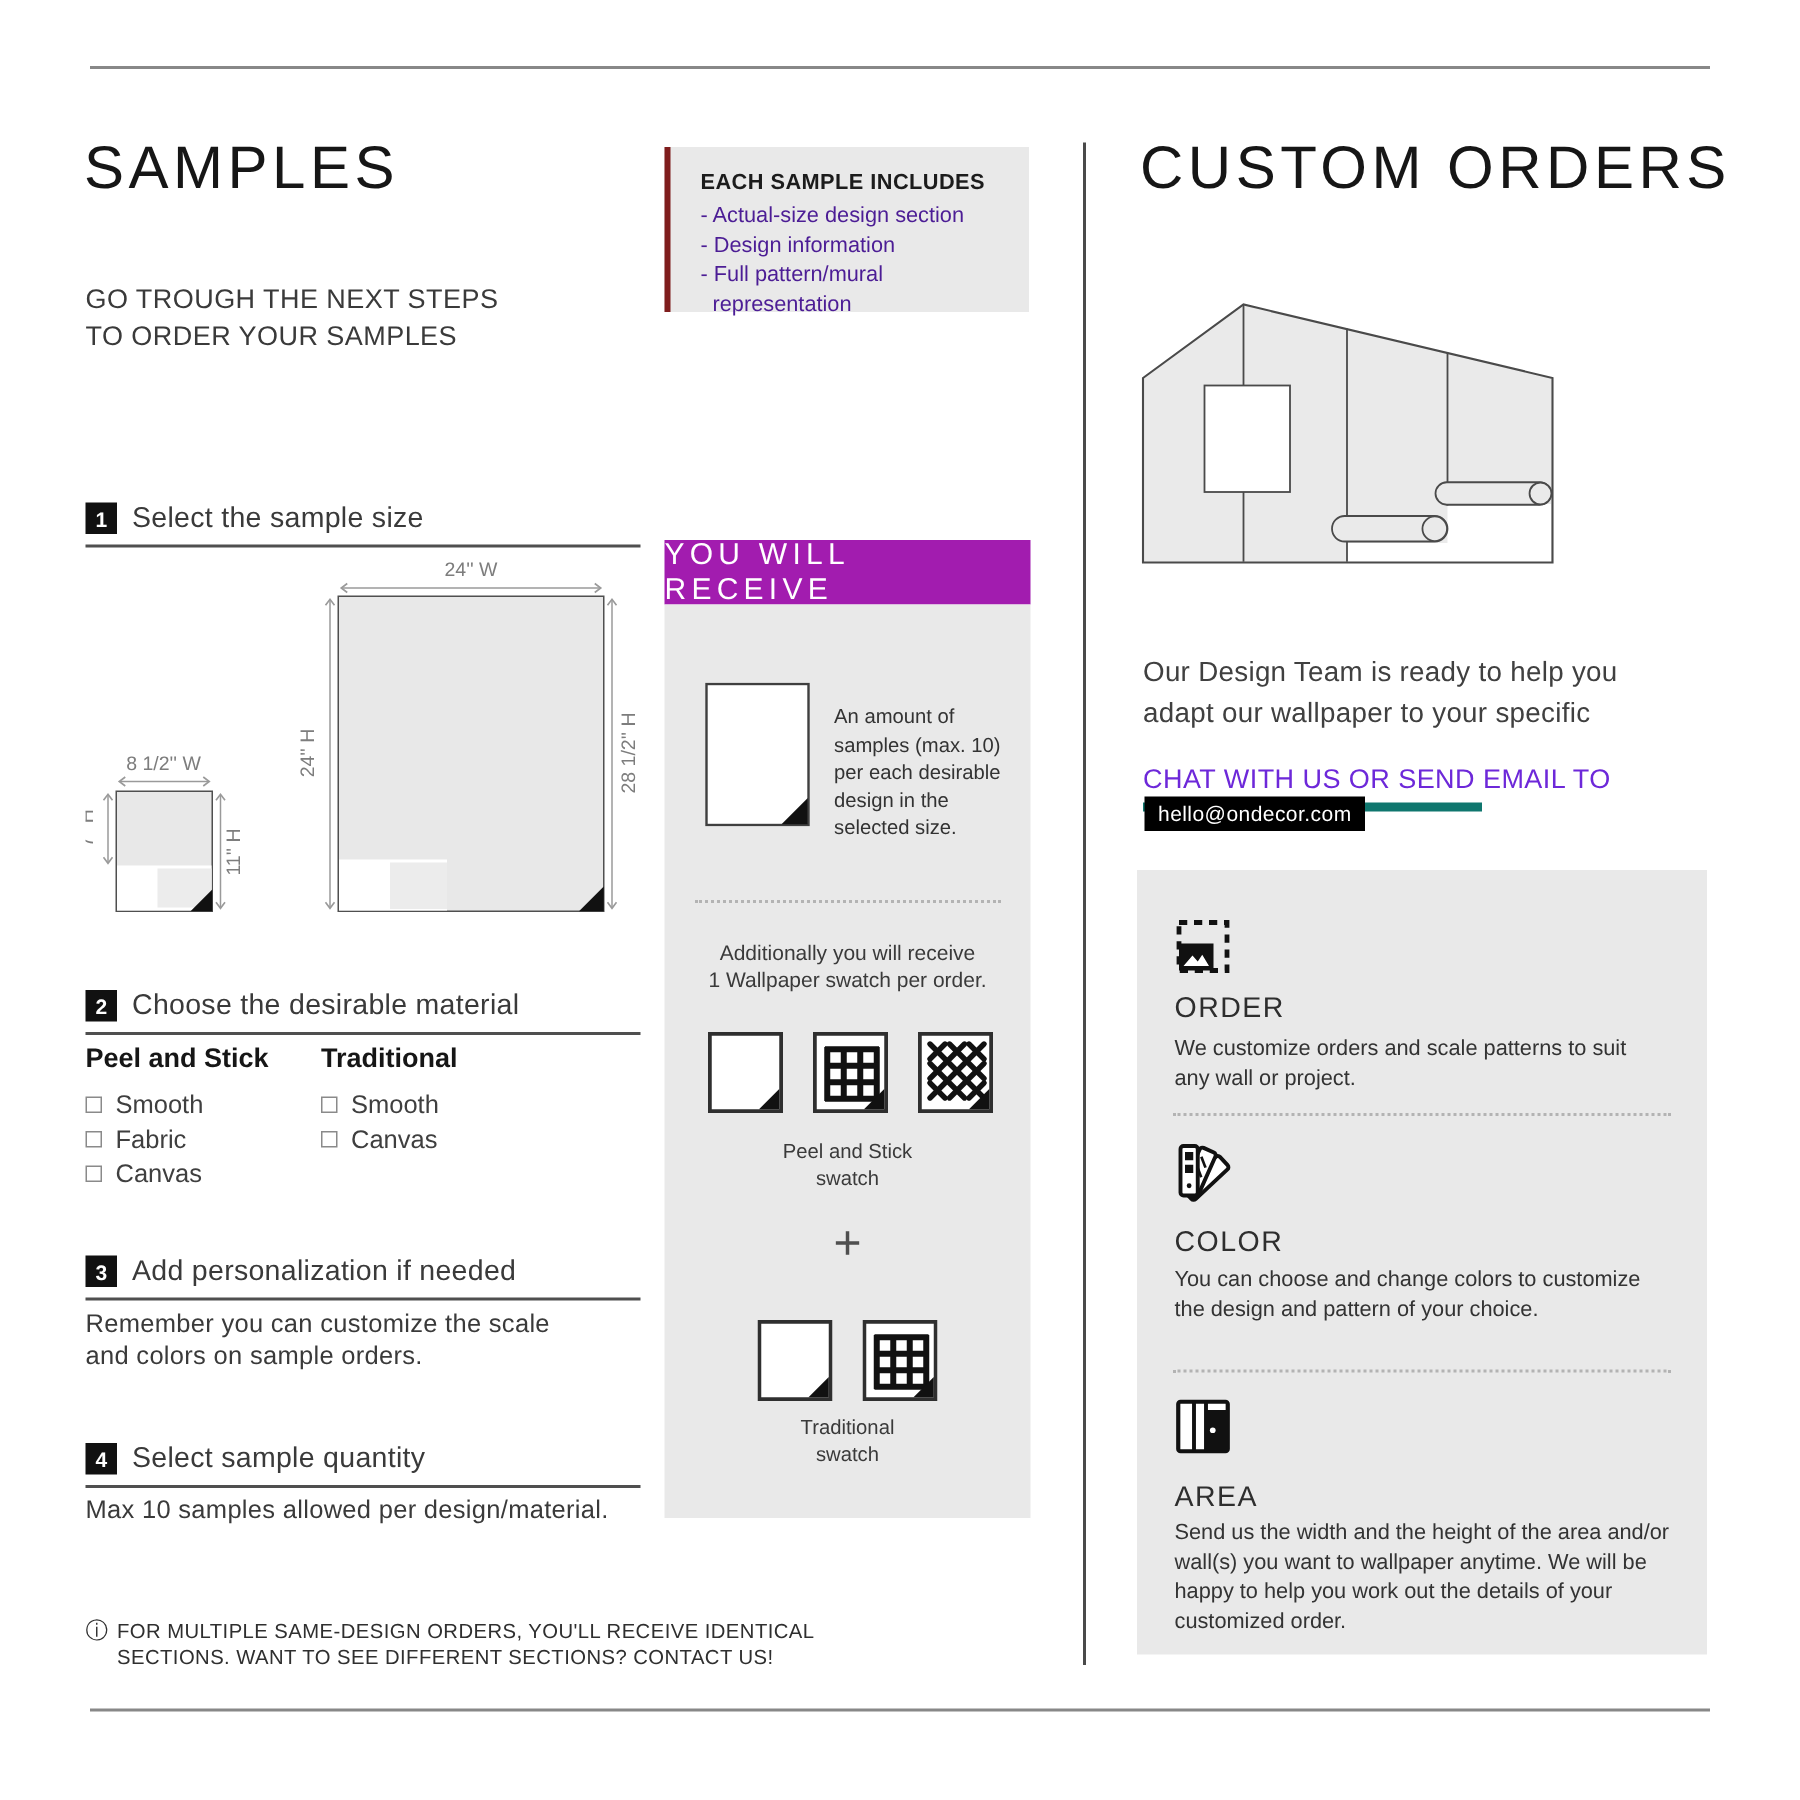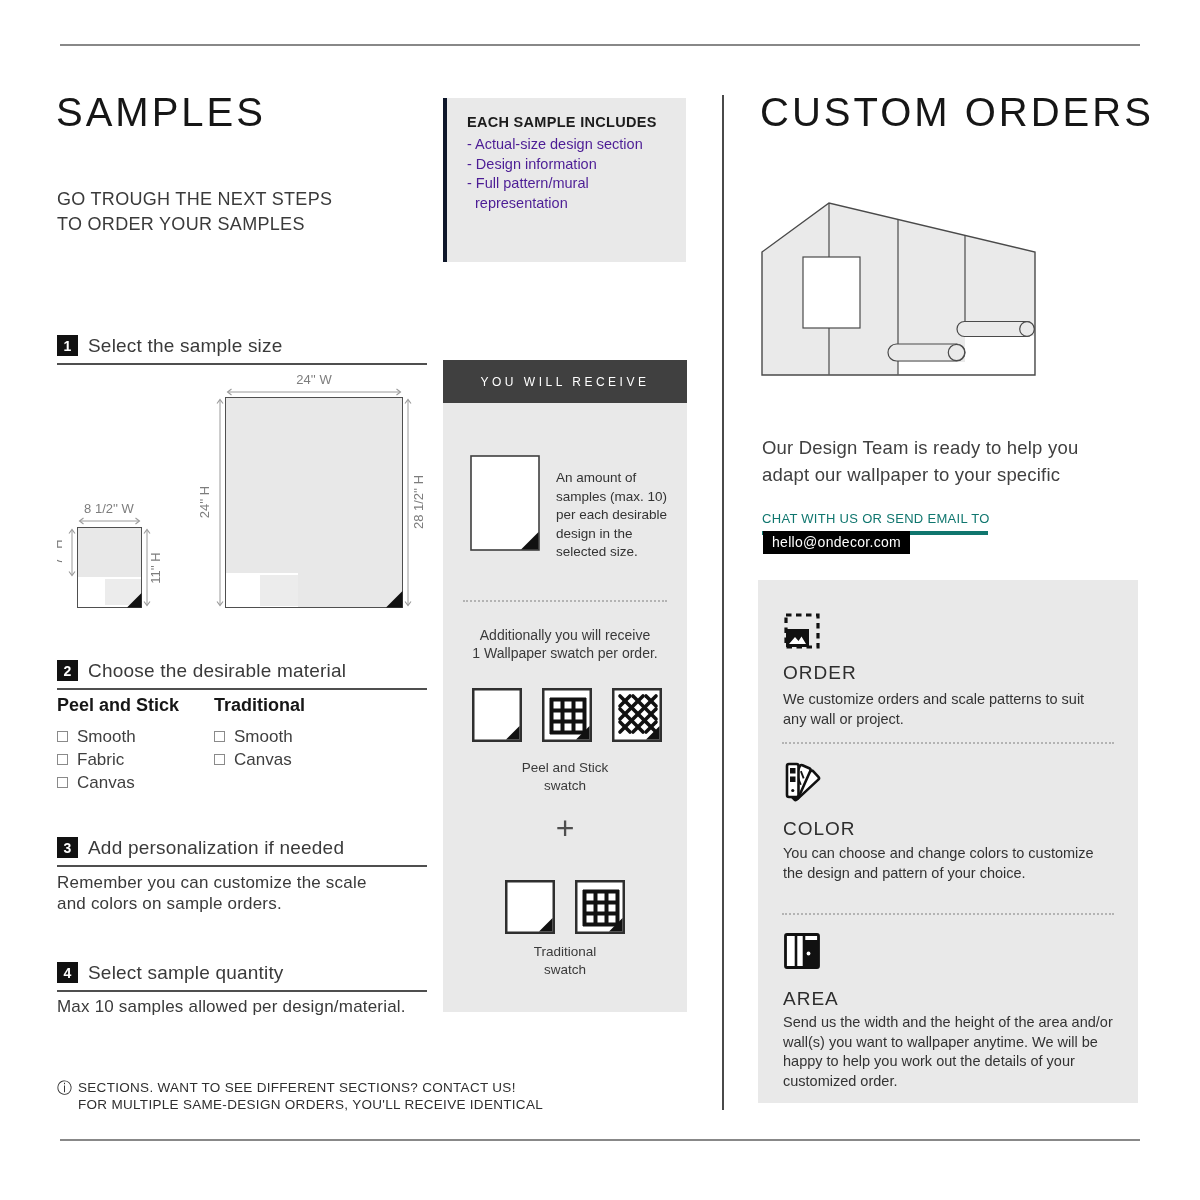--- a/index.html
+++ b/index.html
@@ -8,51 +8,51 @@
   .canvas { position:relative; width:1200px; height:1200px; background:#fff; overflow:hidden; }
   .abs { position:absolute; }
 
   .rule { height:0; border-top:2px solid #888; }
   .vrule { width:0; border-left:2px solid #4a4a4a; }
 
   .big-title { font-size:40px; letter-spacing:3px; color:#161616; font-weight:400; white-space:nowrap; }
 
   .intro div { font-size:18px; line-height:25px; color:#3a3a3a; letter-spacing:.3px; }
 
-  .includes-box { width:243px; height:164px; background:#e9e9e9; border-left:4px solid #0f172a; padding:16px 12px 0 20px; }
+  .includes-box { width:243px; height:110px; background:#e9e9e9; border-left:4px solid #7f1d1d; padding:16px 12px 0 20px; }
   .includes-box .inc-title { font-size:14.5px; font-weight:bold; color:#1c1c1c; letter-spacing:.3px; margin-bottom:5px; }
   .includes-box .inc-item { font-size:14.5px; line-height:19.5px; color:#4c1d95; padding-left:8px; text-indent:-8px; }
 
   .step-head { width:370px; display:flex; align-items:flex-start; border-bottom:2px solid #4f4f4f; padding-bottom:7px; }
   .step-num { width:21px; height:21px; background:#111; color:#fff; font-size:14px; font-weight:bold;
               display:flex; align-items:center; justify-content:center; flex:0 0 21px; }
   .step-label { margin-left:10px; font-size:19px; color:#3a3a3a; letter-spacing:.2px; line-height:21px; }
 
   .mat-col .mat-title { font-size:18px; font-weight:bold; color:#161616; margin-bottom:9px; }
   .mat-row { display:flex; align-items:center; height:23px; }
   .cbox { display:inline-block; width:11px; height:11px; border:1.5px solid #8a8a8a; margin-right:9px; background:#fff; }
   .mat-row span.opt { font-size:17px; color:#3f3f3f; }
 
   .body-text { font-size:17px; line-height:21px; color:#3a3a3a; letter-spacing:.2px; }
 
   .footer-note { display:flex; width:500px; }
   .footer-note .i-icon { font-size:15px; color:#2f2f2f; margin-right:6px; line-height:17px; }
   .footer-note .fn-text div { font-size:13.5px; line-height:17px; letter-spacing:.3px; color:#2f2f2f; }
 
-  .ywr-header { width:244px; height:43px; background:#404040; color:#fff; display:flex; align-items:center; justify-content:center;
-                font-size:12px; letter-spacing:3.5px; }
+  .ywr-header { width:244px; height:43px; background:#a21caf; color:#fff; display:flex; align-items:center; justify-content:center;
+                font-size:20px; letter-spacing:3.5px; }
   .ywr-panel { width:244px; height:609px; background:#e9e9e9; }
   .amount-text { width:126px; font-size:13.5px; line-height:18.5px; color:#333; }
   .dotted { border-top:2px dotted #b3b3b3; height:0; }
   .center-cap { width:244px; text-align:center; font-size:13.5px; line-height:17.5px; color:#3a3a3a; }
   .plus { width:244px; text-align:center; font-size:32px; font-weight:300; color:#4f4f4f; line-height:34px; }
 
   .cust-par div { font-size:18.5px; line-height:26.5px; color:#404040; letter-spacing:.2px; }
-  .chat-label { display:inline-block; width:226px; font-size:13px; letter-spacing:.3px; color:#0f766e;
-                border-bottom:4px solid #0f766e; padding-bottom:5px; white-space:nowrap; }
+  .chat-label { display:inline-block; width:226px; font-size:18px; letter-spacing:.3px; color:#6d28d9;
+                border-bottom:6px solid #0f766e; padding-bottom:5px; white-space:nowrap; }
   .email-badge { display:inline-block; background:#000; color:#fff; font-size:14px; letter-spacing:.3px; padding:3px 9px 4px; }
 
   .right-panel { width:380px; height:523px; background:#e9e9e9; }
   .feat-name { font-size:19px; letter-spacing:1px; color:#2e2e2e; }
   .feat-desc { font-size:14.5px; line-height:19.5px; color:#333; }
 
   svg text { font-family:"Liberation Sans","DejaVu Sans",sans-serif; }
 </style>
 </head>
 <body>
@@ -153,22 +153,22 @@
 
   <div class="abs step-head" style="left:57px; top:962px;">
     <div class="step-num">4</div>
     <div class="step-label">Select sample quantity</div>
   </div>
   <div class="abs body-text" style="left:57px; top:996px; width:400px;">Max 10 samples allowed per design/material.</div>
 
   <div class="abs footer-note" style="left:57px; top:1079px;">
     <span class="i-icon">ⓘ</span>
     <span class="fn-text">
+      <div>FOR MULTIPLE SAME-DESIGN ORDERS, YOU'LL RECEIVE IDENTICAL</div>
       <div>SECTIONS. WANT TO SEE DIFFERENT SECTIONS? CONTACT US!</div>
-      <div>FOR MULTIPLE SAME-DESIGN ORDERS, YOU'LL RECEIVE IDENTICAL</div>
     </span>
   </div>
 
   <div class="abs includes-box" style="left:443px; top:98px;">
     <div class="inc-title">EACH SAMPLE INCLUDES</div>
     <div class="inc-item">- Actual-size design section</div>
     <div class="inc-item">- Design information</div>
     <div class="inc-item">- Full pattern/mural representation</div>
   </div>
 

